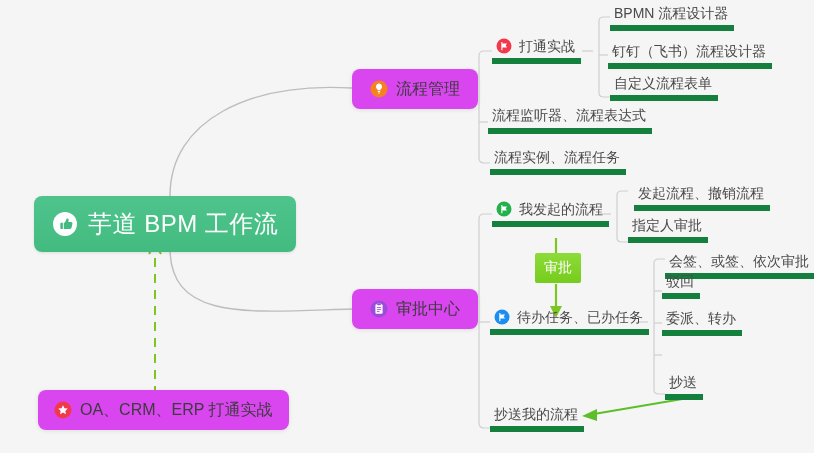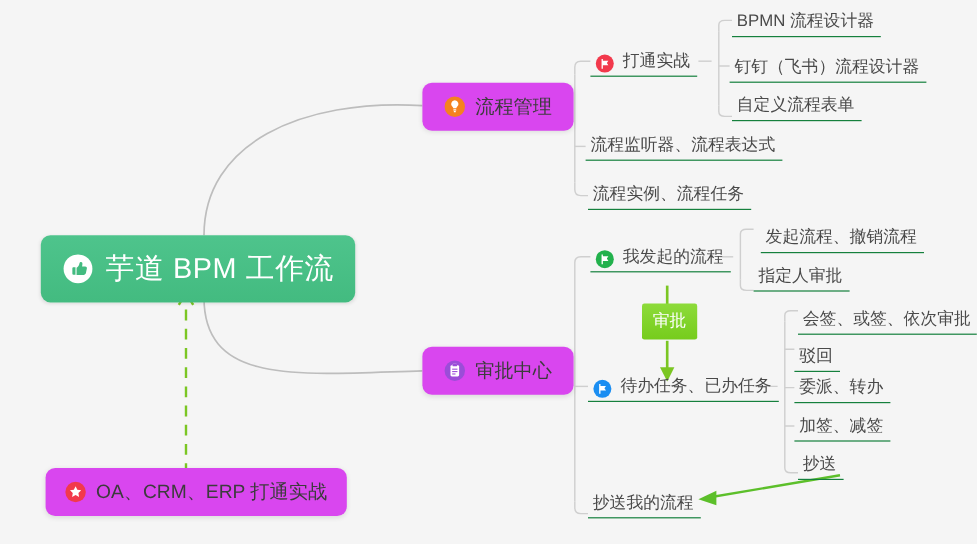--- a/index.html
+++ b/index.html
@@ -68,22 +68,22 @@
   .card-lg {
     height: 40px;
     padding: 0 18px;
   }
   .card-lg .label { font-size: 16px; }
 
   
   .leaf {
     height: 28px;
     padding: 0 6px 0 4px;
-    border-bottom: 1px solid #15803d;
-    align-items: flex-end;
+    border-bottom: 6px solid #15803d;
+    align-items: center;
   }
   .leaf .label {
     color: #4a4a4a;
     font-size: 14px;
     line-height: 20px;
     padding-bottom: 3px;
   }
   .leaf .ic { margin-right: 7px; padding-bottom: 2px; display:flex; align-items:center;}
 
   
@@ -189,21 +189,21 @@
   <div class="node leaf" style="left:610px; top:3px;">
     <span class="label">BPMN 流程设计器</span>
   </div>
   <div class="node leaf" style="left:608px; top:41px;">
     <span class="label">钉钉（飞书）流程设计器</span>
   </div>
   <div class="node leaf" style="left:610px; top:73px;">
     <span class="label">自定义流程表单</span>
   </div>
 
-  <div class="node leaf" style="left:488px; top:106px;">
+  <div class="node leaf" style="left:488px; top:106px;font-family:Liberation Mono, monospace;">
     <span class="label">流程监听器、流程表达式</span>
   </div>
   <div class="node leaf" style="left:490px; top:147px;">
     <span class="label">流程实例、流程任务</span>
   </div>
 
   <div class="node card card-lg" style="left:352px; top:289px;">
     <span class="ic">
       <svg width="18" height="18" viewBox="0 0 18 18">
         <circle cx="9" cy="9" r="8.5" fill="#9b4dd8"></circle>
@@ -241,28 +241,25 @@
         <circle cx="8" cy="8" r="7.5" fill="#1b8ef2"></circle>
         <path d="M5.3 4.1v8.1h1.1V9.4h4.6L9.7 7.5l1.3-1.9H6.4v-1.5z" fill="#ffffff"></path>
       </svg>
     </span>
     <span class="label">待办任务、已办任务</span>
   </div>
 
   <div class="node leaf" style="left:665px; top:251px;">
     <span class="label">会签、或签、依次审批</span>
   </div>
-  <div class="node leaf" style="left:662px; top:282px;">
+  <div class="node leaf" style="left:662px; top:271px;">
     <span class="label">驳回</span>
   </div>
   <div class="node leaf" style="left:662px; top:308px;">
     <span class="label">委派、转办</span>
-  </div>
-  <div class="node leaf" style="left:662px; top:340px;">
-    <span class="label">加签、减签</span>
   </div>
   <div class="node leaf" style="left:665px; top:372px;">
     <span class="label">抄送</span>
   </div>
 
   <div class="node leaf" style="left:490px; top:404px;">
     <span class="label">抄送我的流程</span>
   </div>
 
   <div class="node badge" style="left:535px; top:253px;">

